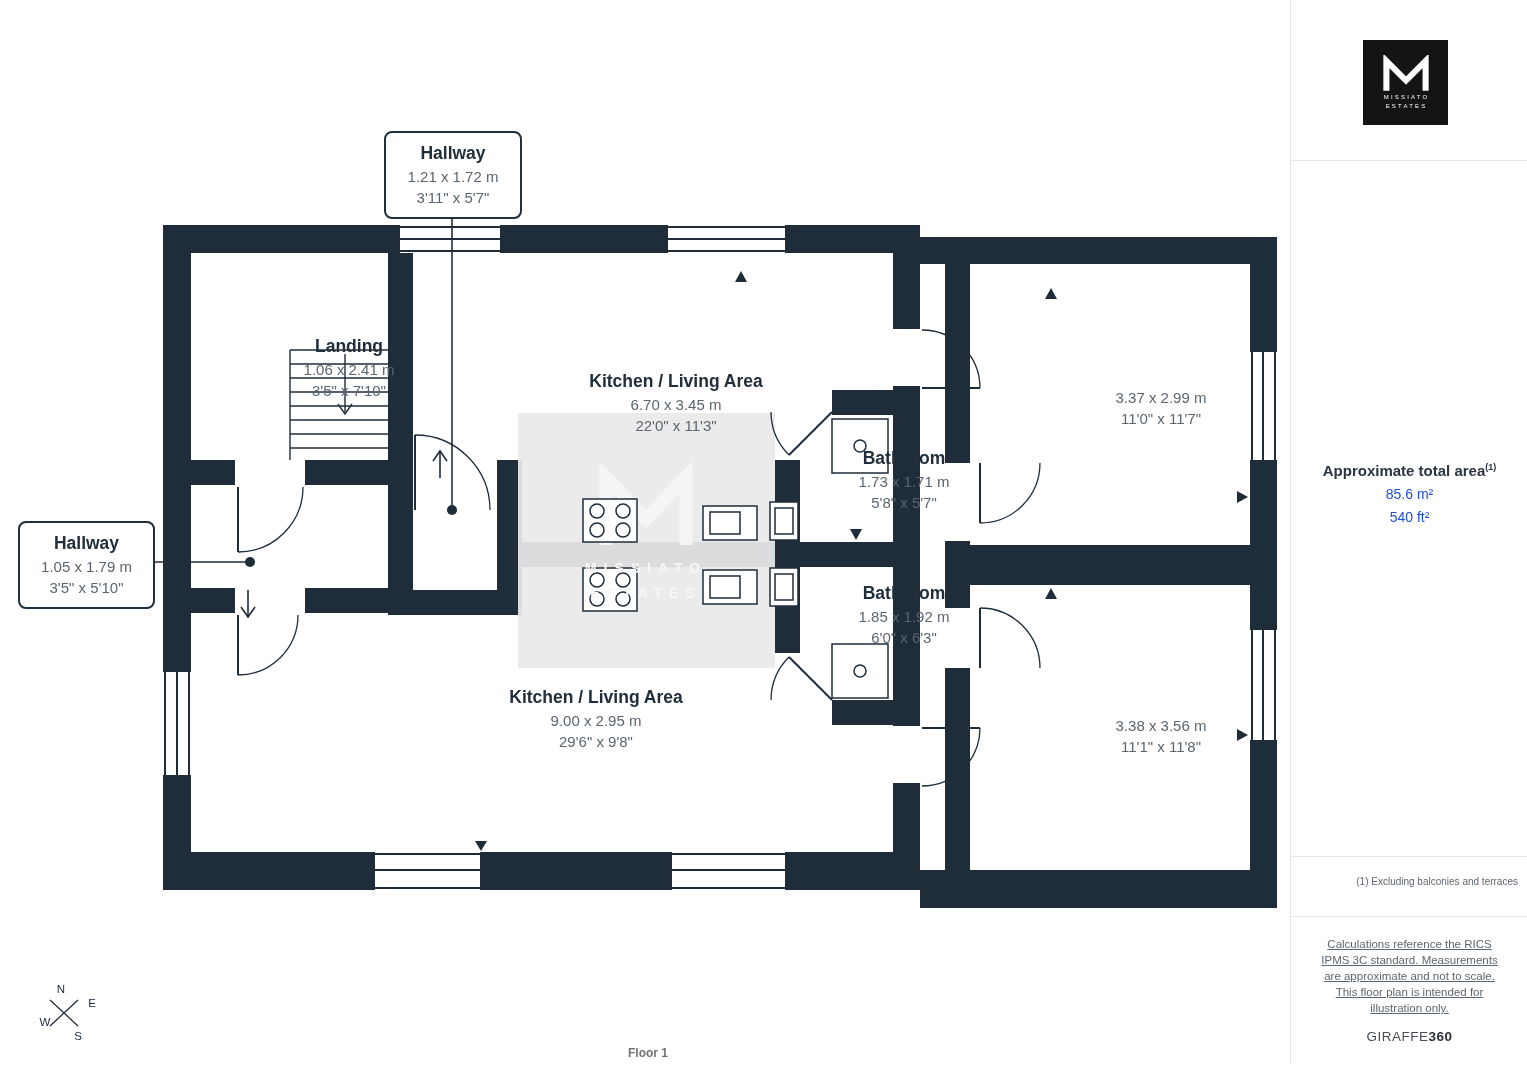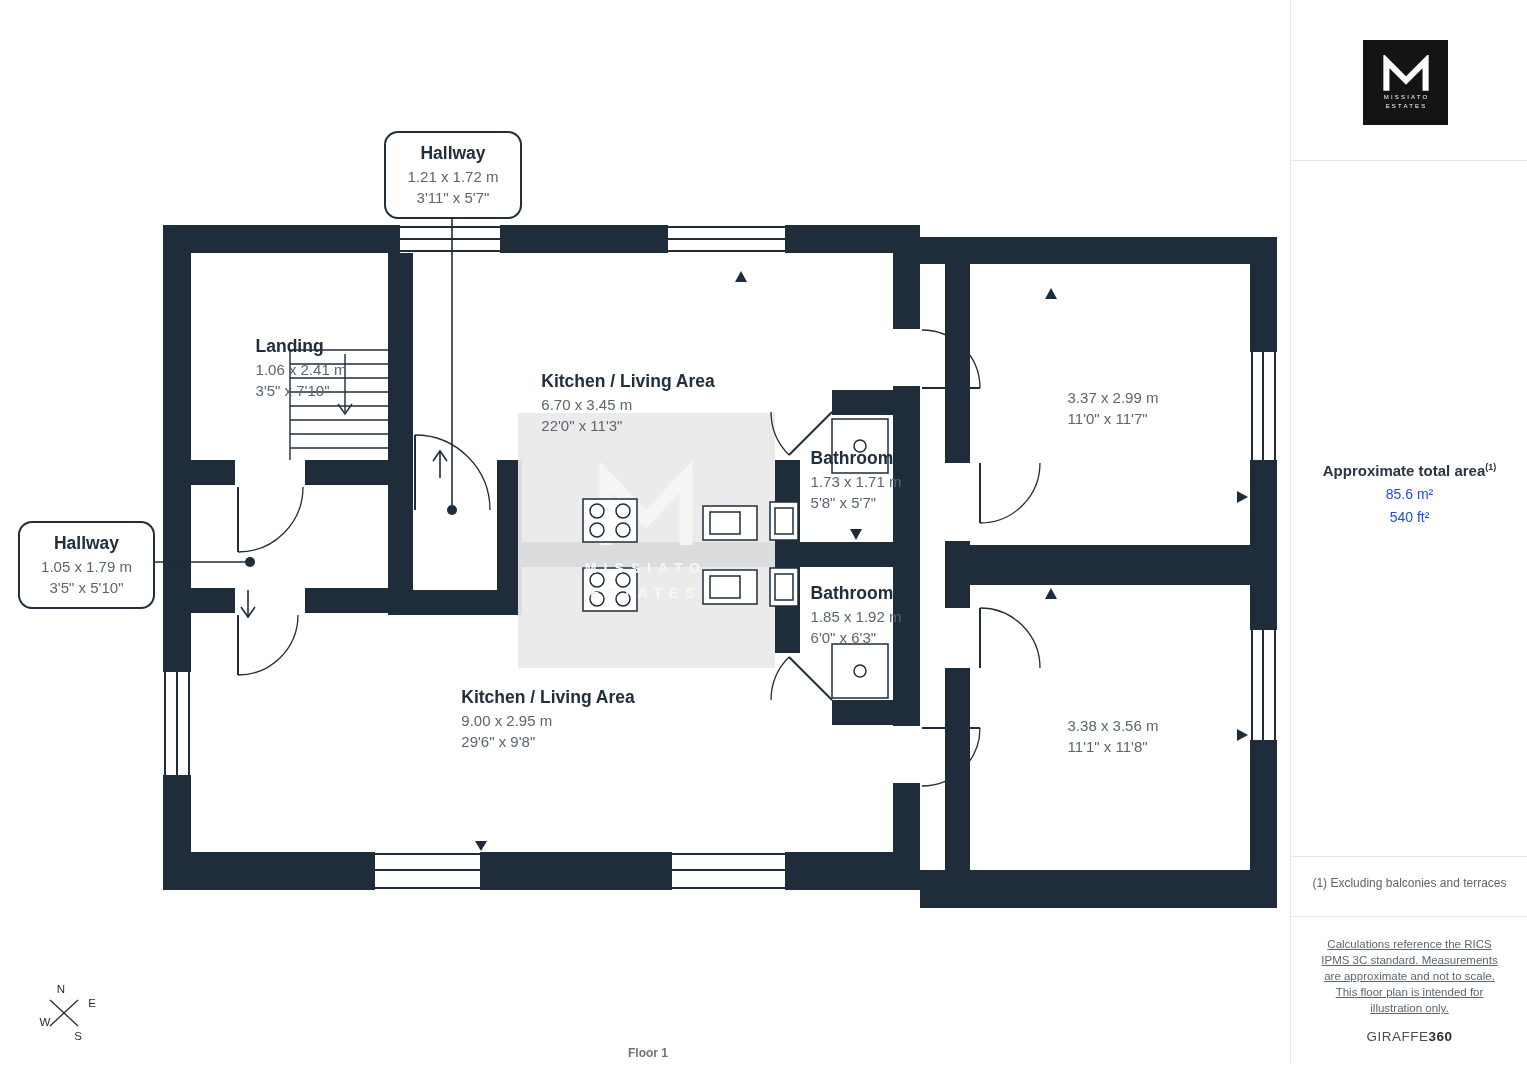--- a/index.html
+++ b/index.html
@@ -5,28 +5,28 @@
   html,body{margin:0;padding:0;background:#fff;}
   #stage{
     position:relative;width:1527px;height:1080px;background:#ffffff;
     font-family:"Liberation Sans", sans-serif;overflow:hidden;color:#212e3c;
   }
   .abs{position:absolute;}
   svg{display:block;}
 
   
   .room-label{
-    position:absolute;transform:translateX(-50%);
-    color:#5b6570;font-size:15px;line-height:1.38;white-space:nowrap;z-index:4;
+    position:absolute;transform:translateX(-50%);text-align:center;
+    color:#5b6570;font-size:15px;line-height:1.38;white-space:nowrap;z-index:4;margin-left:48px;
   }
   .room-label .rname{font-size:17.5px;font-weight:bold;color:#212e3c;margin-bottom:2px;}
 
   
   .callout{
-    position:absolute;background:#fff;border:2px solid #212e3c;border-radius:14px;
+    position:absolute;background:#fff;border:2px solid #212e3c;border-radius:8px;
     text-align:center;padding:8px 12px;z-index:6;white-space:nowrap;
     font-size:15px;color:#5b6570;line-height:1.38;
   }
   .callout .rname{font-size:17.5px;font-weight:bold;color:#212e3c;margin-bottom:2px;}
 
   
   .wm-text{
     position:absolute;transform:translateX(-50%);color:#f7f7f7;font-weight:600;
     font-size:14px;letter-spacing:7px;z-index:3;white-space:nowrap;
   }
@@ -49,21 +49,21 @@
   #sidebar .hline{position:absolute;left:0;right:0;height:1px;background:#e6e6e6;}
   .logo-box{
     position:absolute;left:72px;top:40px;width:85px;height:85px;background:#141414;
     display:flex;flex-direction:column;align-items:center;justify-content:center;
   }
   .logo-box .logo-line{color:#fff;font-size:6px;letter-spacing:2.2px;line-height:1.5;text-indent:2.2px;}
   .area-block{position:absolute;left:0;right:0;top:462px;text-align:center;}
   .area-title{font-size:15px;font-weight:bold;color:#2b3442;}
   .area-title sup{font-size:9px;font-weight:bold;}
   .area-val{font-size:14px;color:#1d4ed8;margin-top:7px;}
-  .footnote{position:absolute;left:10px;right:10px;top:876px;text-align:center;font-size:12px;color:#5c6670;}
+  .footnote{position:absolute;left:10px;right:10px;top:876px;text-align:right;font-size:10px;color:#5c6670;}
   .disclaimer{position:absolute;left:24px;right:24px;top:936px;text-align:center;font-size:11.5px;color:#5c6670;line-height:1.4;text-decoration:underline;}
   .brandline{position:absolute;left:0;right:0;top:1029px;text-align:center;font-size:13.5px;letter-spacing:0.5px;color:#4a4f55;}
   .brandline .b360{font-weight:bold;color:#2b3036;}
 </style>
 </head>
 <body>
 
 <div id="stage">
 
   <svg class="abs" style="left:0;top:0" width="1290" height="1080" viewBox="0 0 1290 1080" xmlns="http://www.w3.org/2000/svg">

